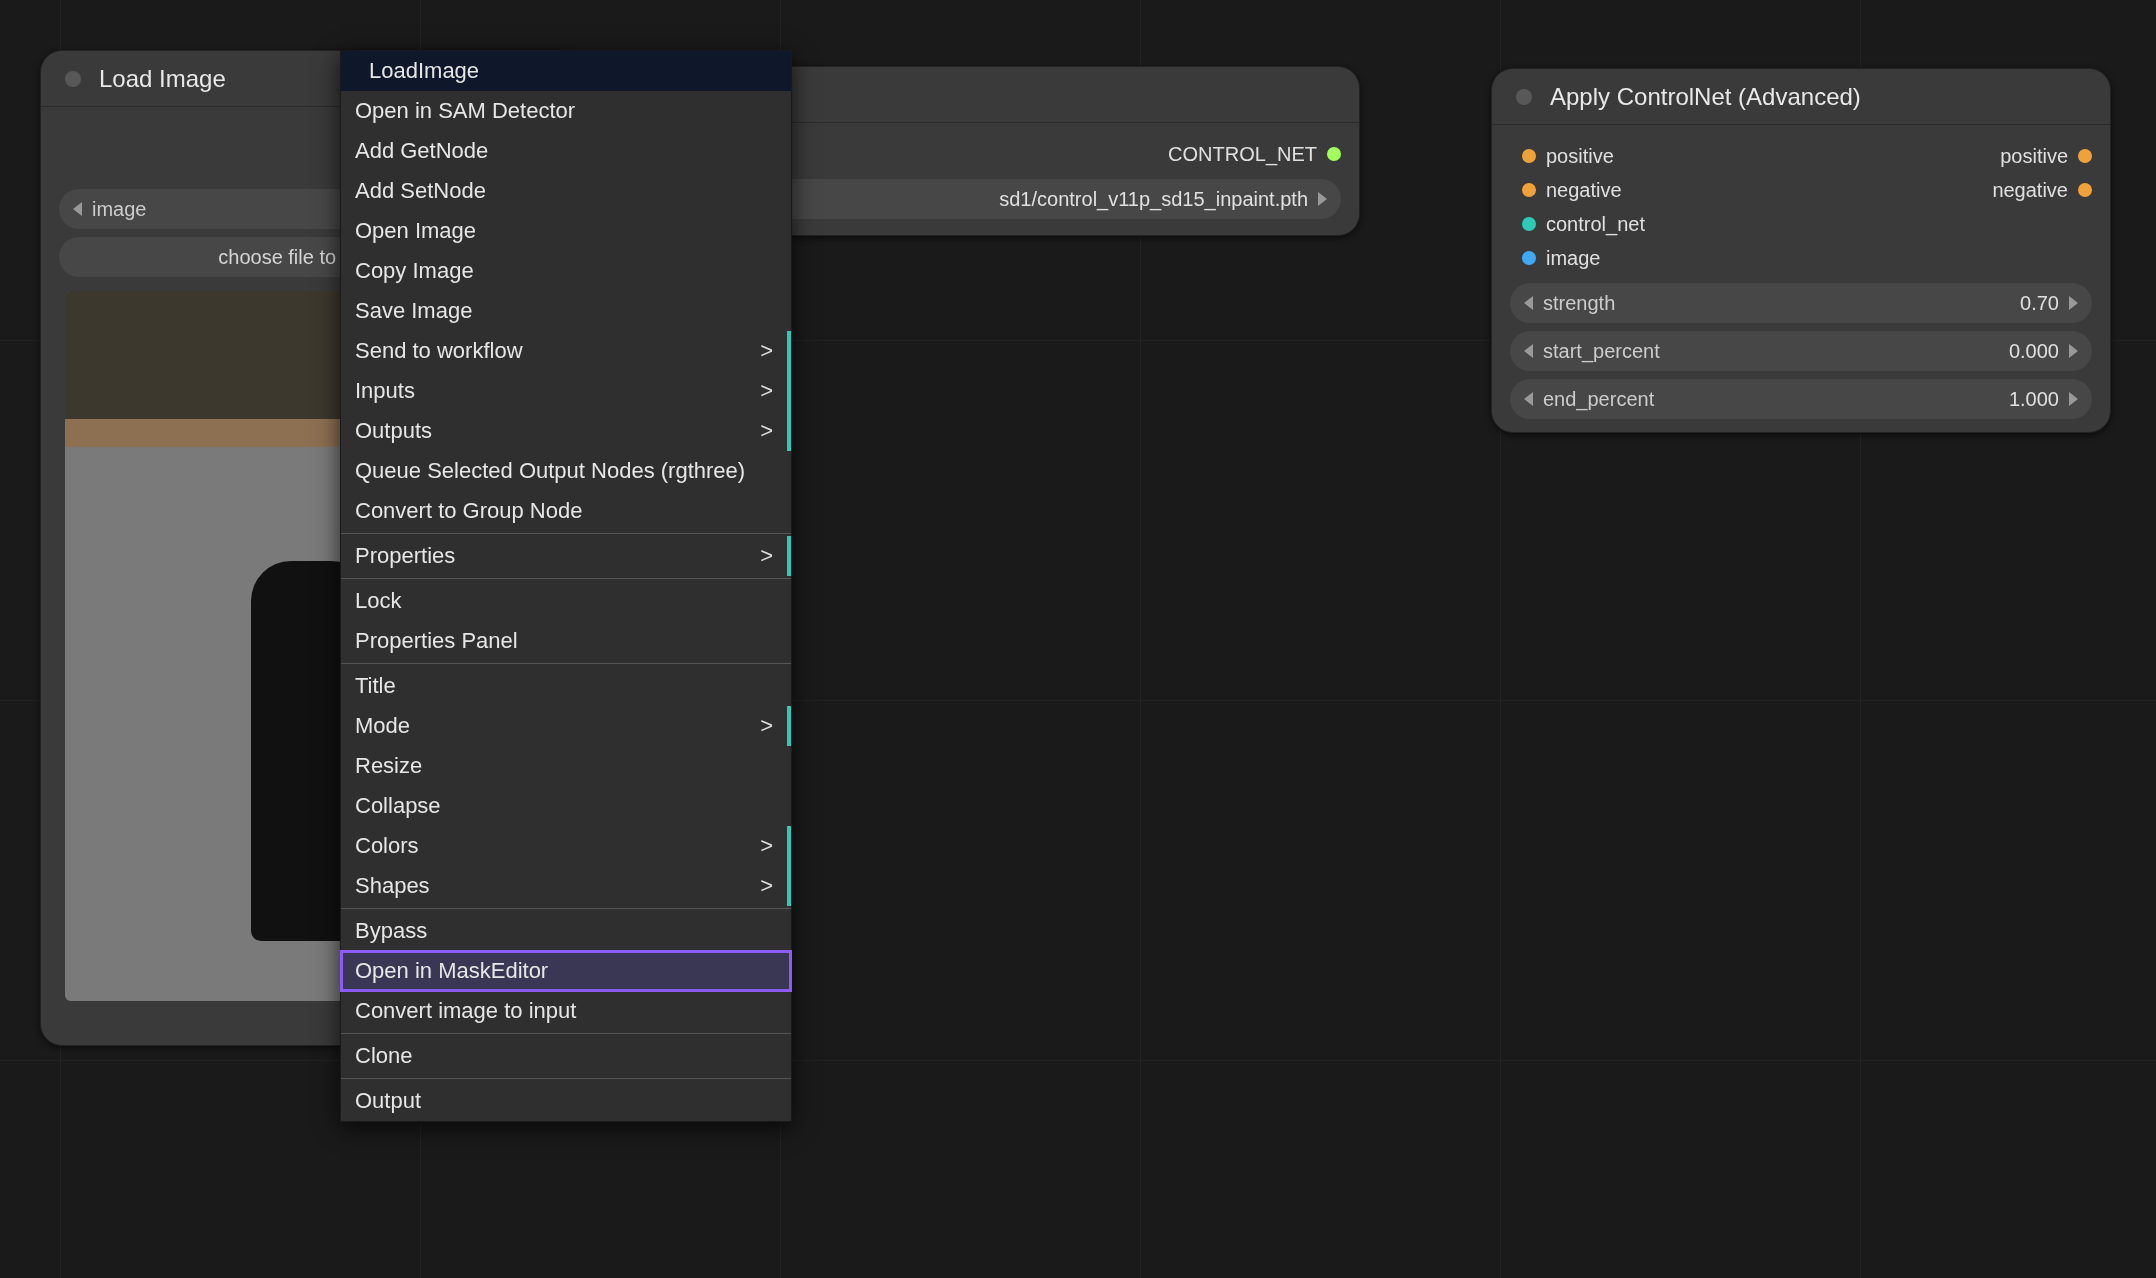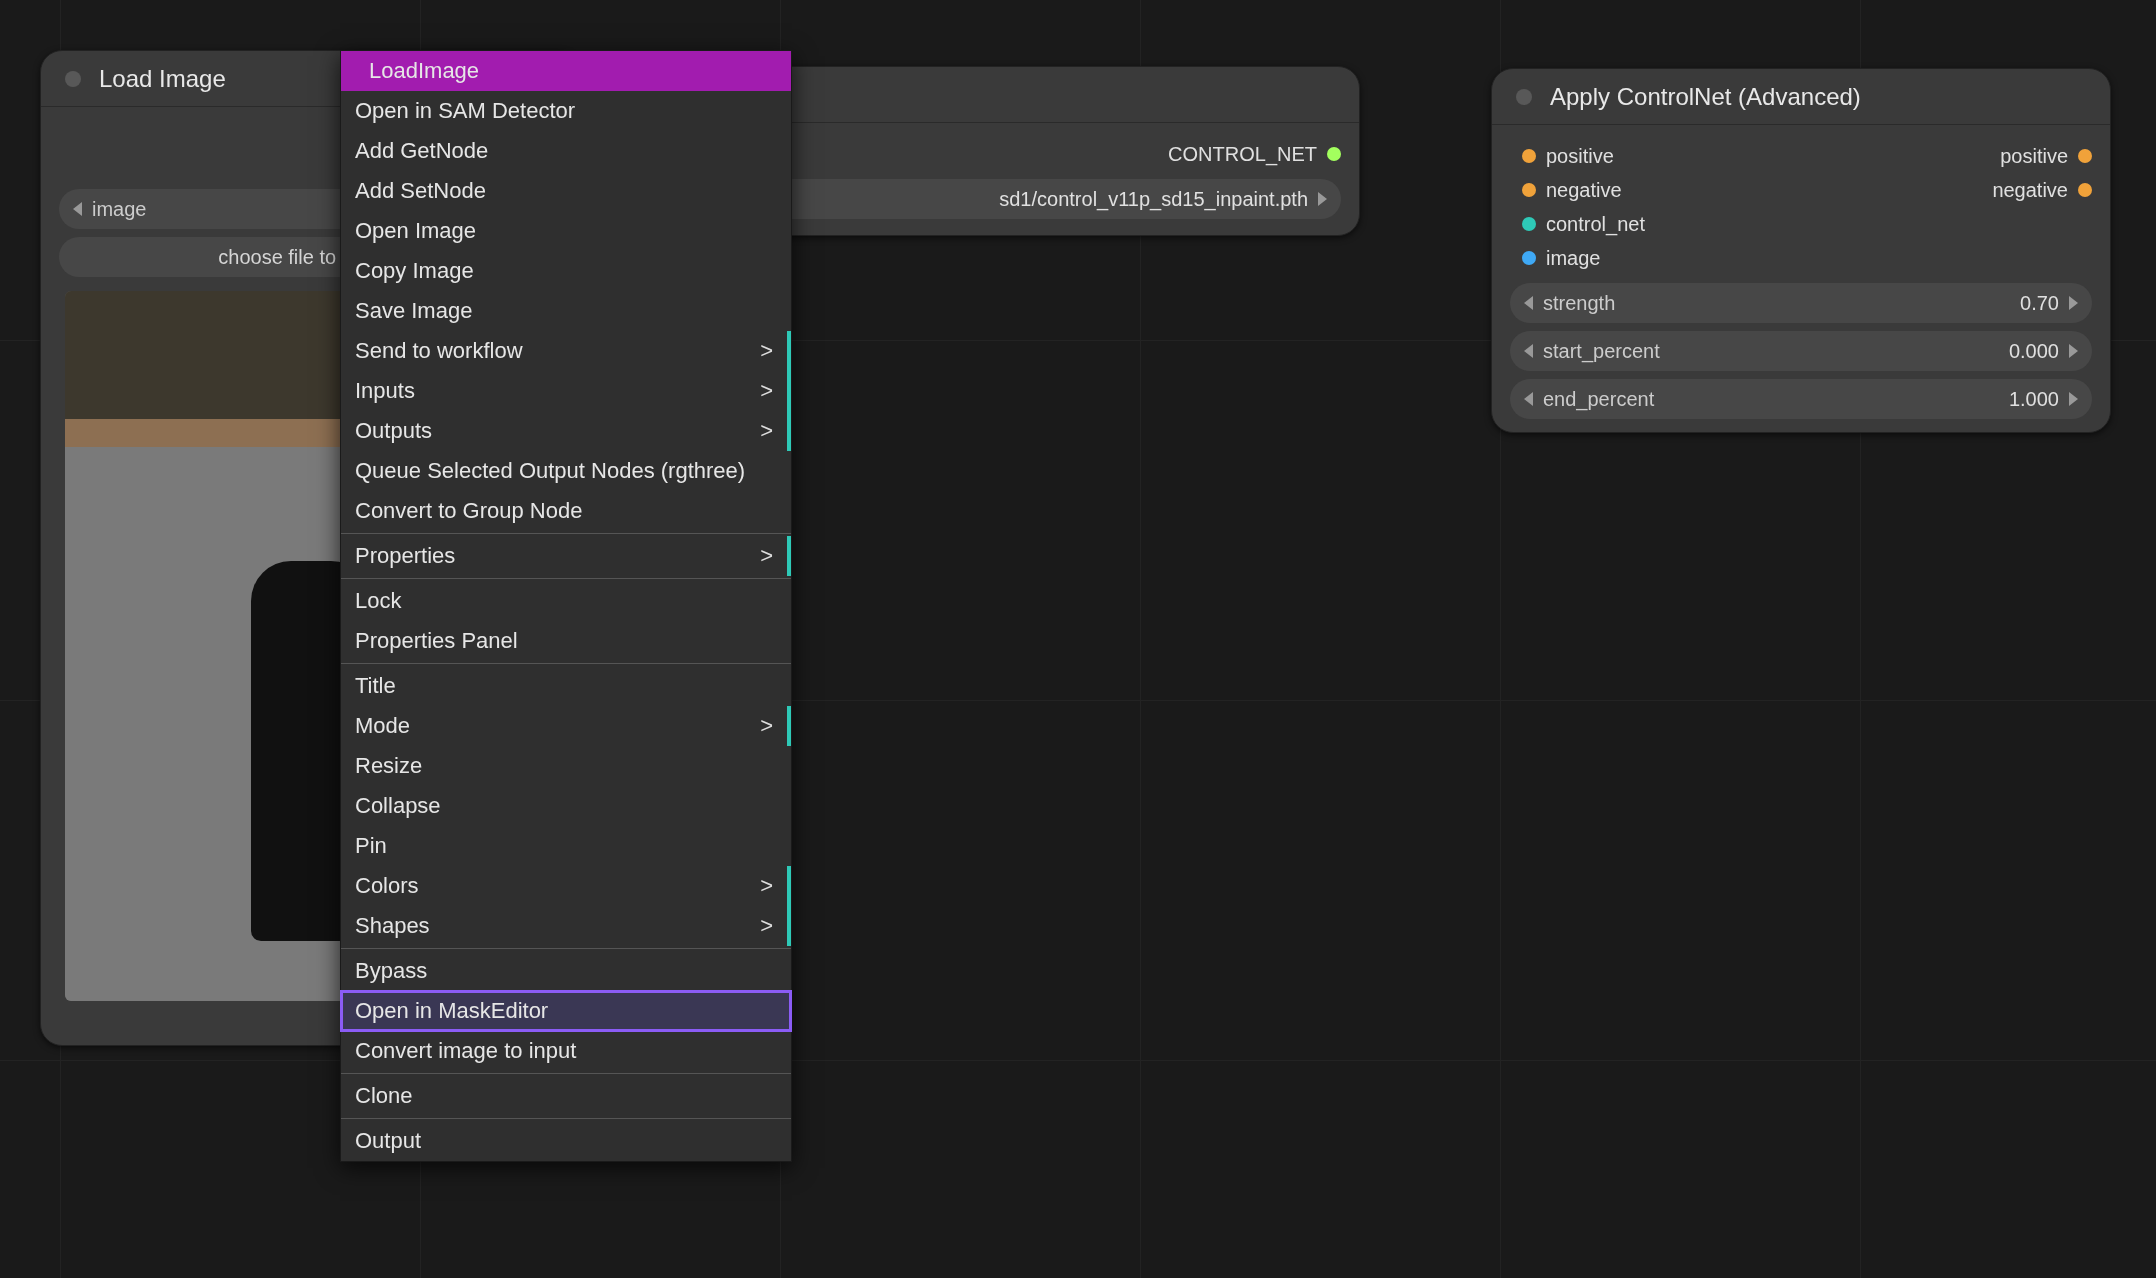--- a/index.html
+++ b/index.html
@@ -111,21 +111,21 @@
       border: 1px solid #1a1a1a;
       box-shadow: 0 6px 22px rgba(0,0,0,0.7);
       font-size: 22px;
     }
     .ctx .item {
       height: 40px; line-height: 40px;
       padding: 0 14px; color: #e6e6e6;
       position: relative;
       border-right: 4px solid transparent;
     }
-    .ctx .item.first { background: #a21caf; padding-left: 28px; }
+    .ctx .item.first { background: #0f172a; padding-left: 28px; }
     .ctx .sep { height: 1px; background: #555; margin: 2px 0; }
     .ctx .item.sub::after {
       content: ">";
       position: absolute; right: 14px; top: 0; color: #ddd;
       font-size: 22px;
     }
     .ctx .item.sub { border-right-color: #2ec9b7; }
     .ctx .item.hl {
       outline: 3px solid #8b5cf6; outline-offset: -2px;
       background: #3a3754;
@@ -281,21 +281,20 @@
     <div class="sep"></div>
     <div class="item sub">Properties</div>
     <div class="sep"></div>
     <div class="item">Lock</div>
     <div class="item">Properties Panel</div>
     <div class="sep"></div>
     <div class="item">Title</div>
     <div class="item sub">Mode</div>
     <div class="item">Resize</div>
     <div class="item">Collapse</div>
-    <div class="item">Pin</div>
     <div class="item sub">Colors</div>
     <div class="item sub">Shapes</div>
     <div class="sep"></div>
     <div class="item">Bypass</div>
     <div class="item hl">Open in MaskEditor</div>
     <div class="item">Convert image to input</div>
     <div class="sep"></div>
     <div class="item">Clone</div>
     <div class="sep"></div>
     <div class="item">Output</div>

